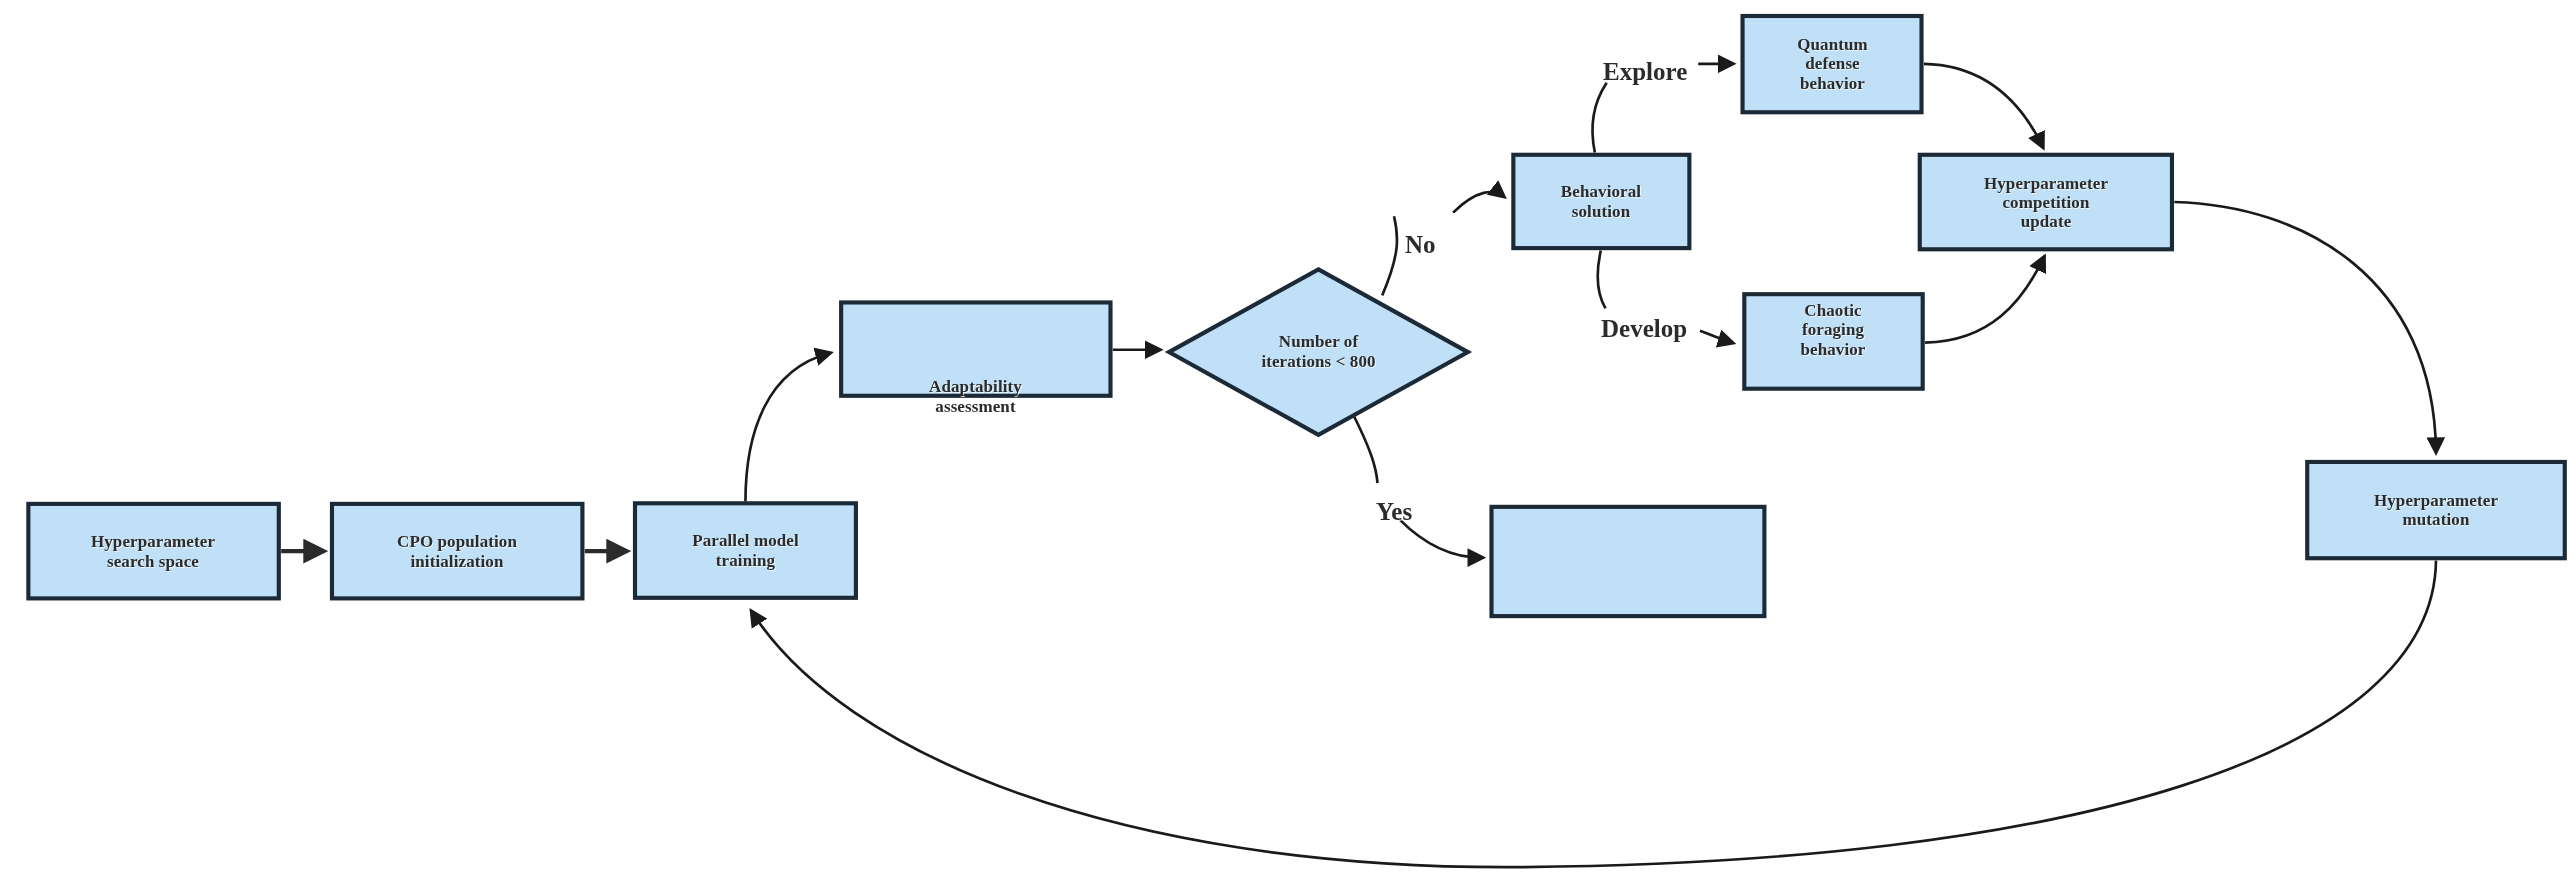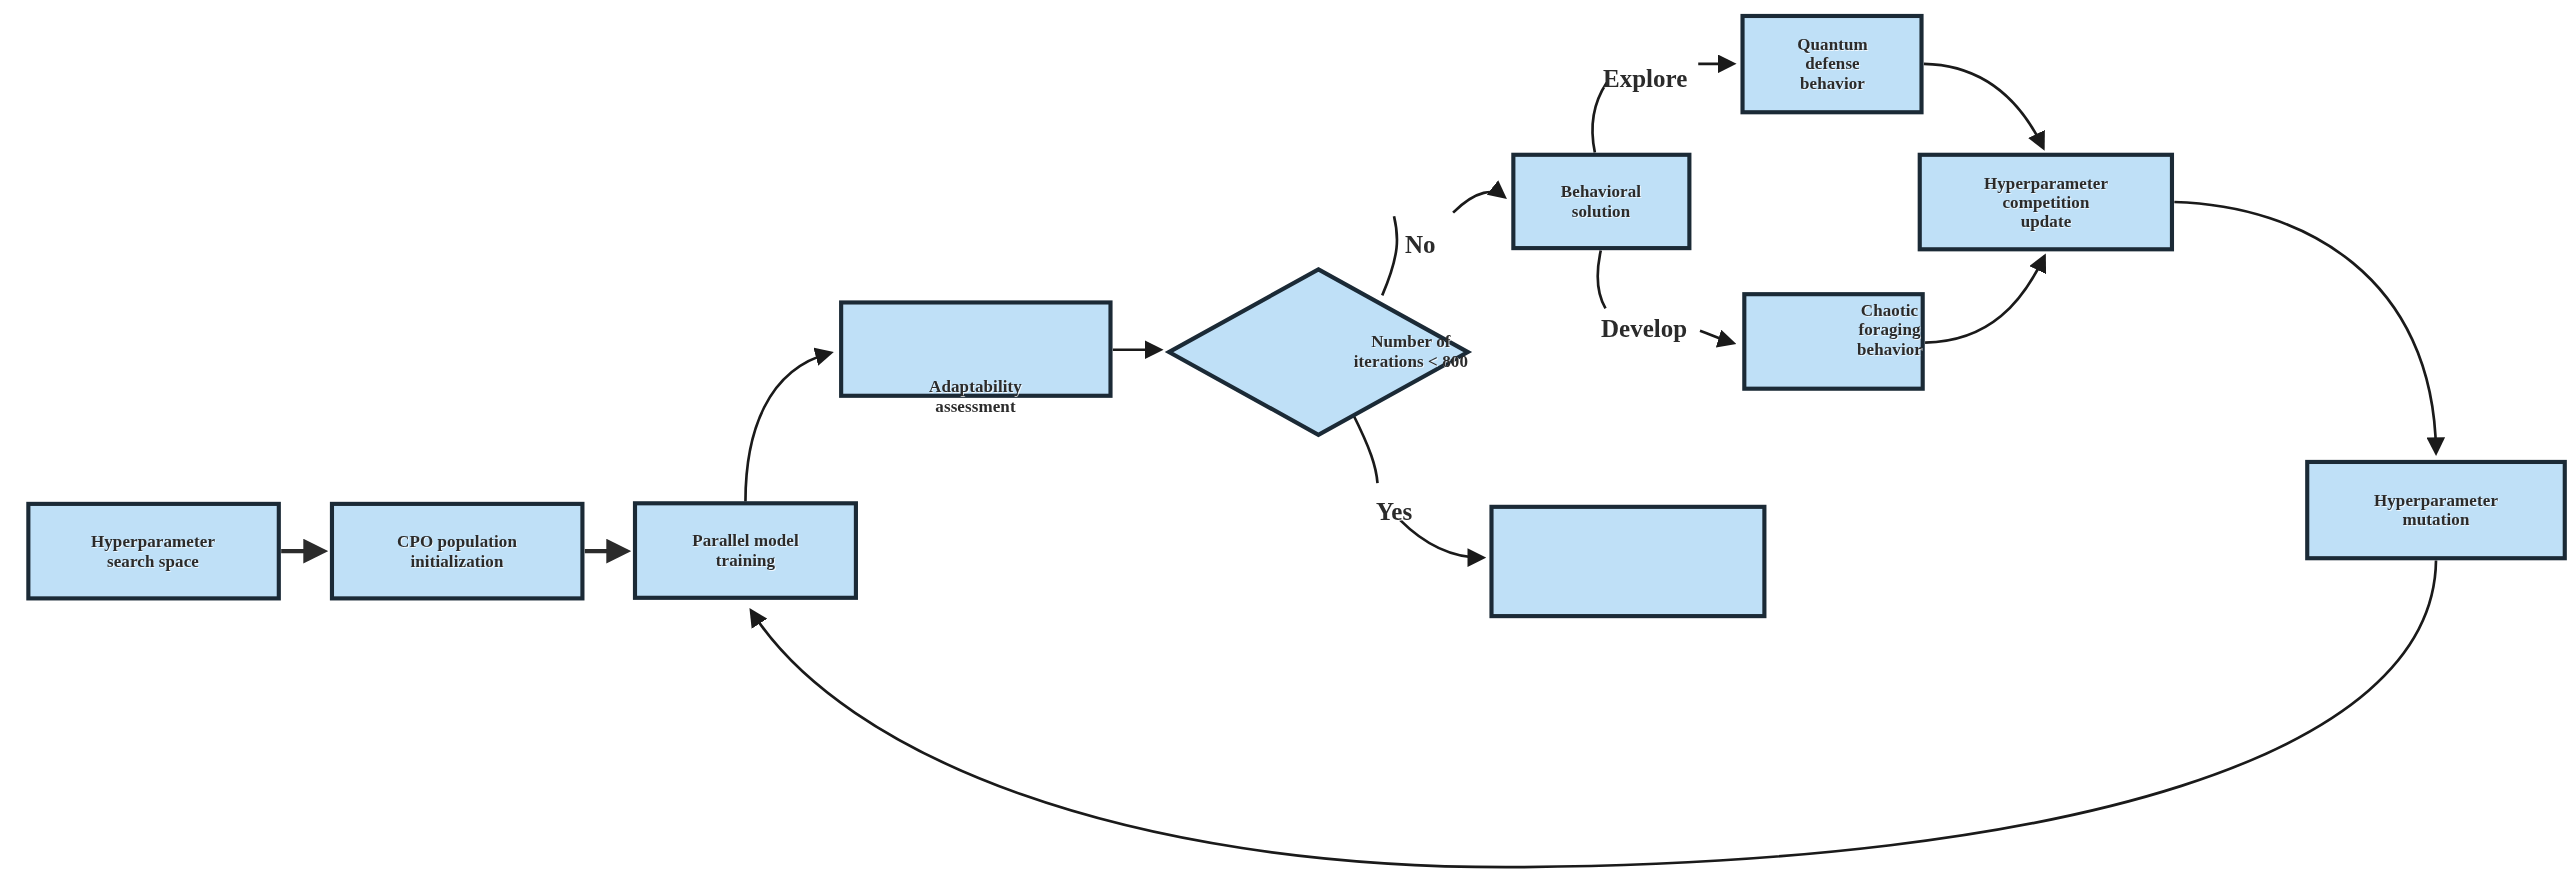--- a/index.html
+++ b/index.html
@@ -153,21 +153,21 @@
     </div>
   </div>
 
   <div class="node-label" style="left:841px; top:302px; width:269px; height:93px;margin-top:48px;">
     <div>
       <div>Adaptability</div>
       <div>assessment</div>
     </div>
   </div>
 
-  <div class="node-label" style="left:1169px; top:269px; width:299px; height:165px;justify-content:flex-end;">
+  <div class="node-label" style="left:1169px; top:269px; width:299px; height:165px;">
     <div>
       <div>Number of</div>
       <div>iterations &lt; 800</div>
     </div>
   </div>
 
   <div class="node-label" style="left:1513px; top:155px; width:176px; height:93px;">
     <div>
       <div>Behavioral</div>
       <div>solution</div>
@@ -175,21 +175,21 @@
   </div>
 
   <div class="node-label" style="left:1743px; top:16px; width:179px; height:96px;">
     <div>
       <div>Quantum</div>
       <div>defense</div>
       <div>behavior</div>
     </div>
   </div>
 
-  <div class="node-label" style="left:1744px; top:294px; width:178px; height:72px;justify-content:flex-end;">
+  <div class="node-label" style="left:1744px; top:294px; width:178px; height:72px;">
     <div>
       <div>Chaotic</div>
       <div>foraging</div>
       <div>behavior</div>
     </div>
   </div>
 
   <div class="node-label" style="left:1920px; top:155px; width:252px; height:95px;">
     <div>
       <div>Hyperparameter</div>
@@ -203,18 +203,18 @@
       <div>Hyperparameter</div>
       <div>mutation</div>
     </div>
   </div>
 
 
   <div class="edge-label" style="left:1405px; top:231px;">No</div>
 
   <div class="edge-label" style="left:1376px; top:498px;">Yes</div>
 
-  <div class="edge-label" style="left:1603px; top:65px;">Explore</div>
+  <div class="edge-label" style="left:1603px; top:58px;">Explore</div>
 
   <div class="edge-label" style="left:1601px; top:315px;">Develop</div>
 
 </div>
 
 
 </body></html>

